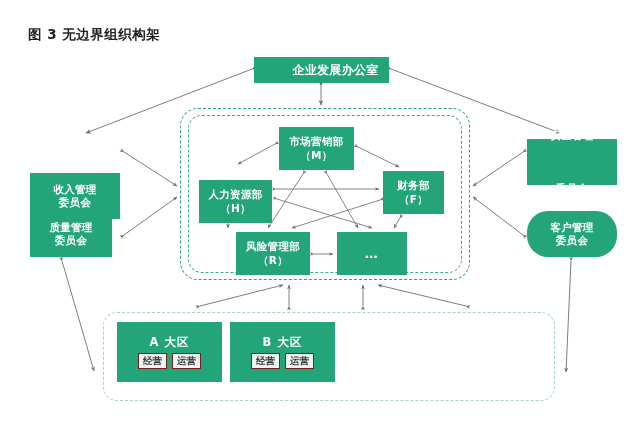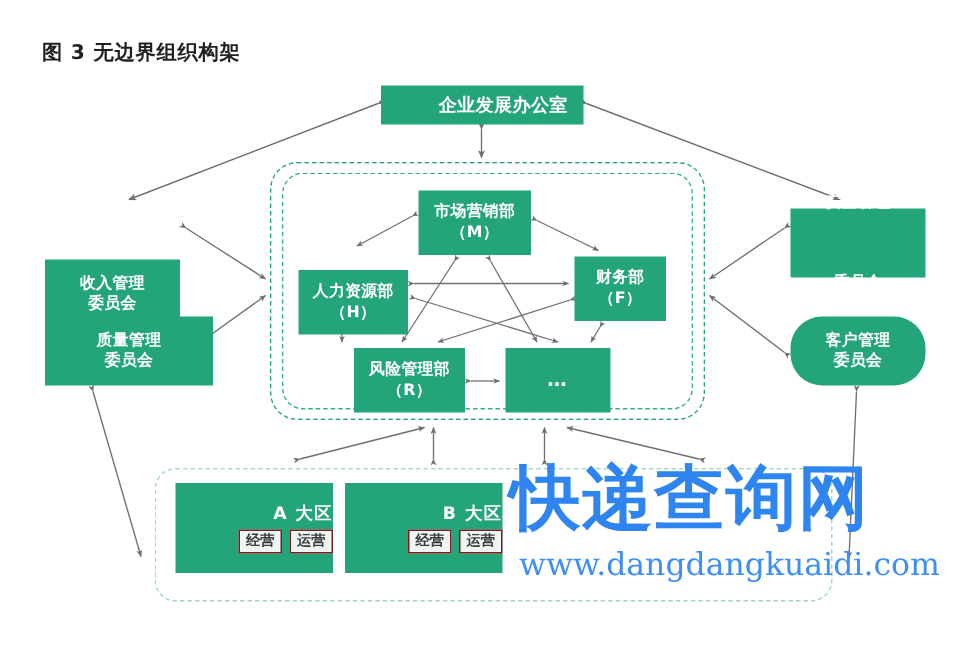--- a/index.html
+++ b/index.html
@@ -48,38 +48,38 @@
     font-size:10.5px;font-weight:bold;
     letter-spacing:.3px;
   }
   .node .l2{display:block;}
 
   
   #node-office{left:254px;top:57px;width:135px;height:26px;font-size:12px;padding-left:28px;}
 
   
   #node-revenue{left:30px;top:139px;width:90px;height:46px;margin-top:34px;}
-  #node-quality{left:30px;top:211px;width:112px;height:46px;}
+  #node-quality{left:30px;top:211px;width:82px;height:46px;}
   
   #node-security{left:527px;top:139px;width:90px;height:46px;gap:39px;}
   #node-customer{left:527px;top:211px;width:90px;height:46px;border-radius:21px;}
 
   
   #node-market{left:279px;top:127px;width:75px;height:43px;}
   #node-hr{left:199px;top:180px;width:73px;height:43px;}
   #node-finance{left:383px;top:171px;width:61px;height:43px;}
   #node-risk{left:236px;top:232px;width:74px;height:43px;}
   #node-etc{left:337px;top:232px;width:70px;height:43px;}
   #node-etc .dots{font-size:13px;letter-spacing:1.5px;line-height:1;}
 
   
   .region{
     position:absolute;box-sizing:border-box;
     background:#23a579;color:#fff;
-    display:flex;flex-direction:column;align-items:flex-end;
+    display:flex;flex-direction:column;align-items:center;
     justify-content:center;gap:3px;
   }
   #region-a{left:117px;top:322px;width:105px;height:60px;}
   #region-b{left:230px;top:322px;width:105px;height:60px;}
   .region-title{font-size:11.5px;font-weight:bold;letter-spacing:1px;}
   .region-tags{display:flex;gap:5px;}
   .tag{
     background:#eef6f3;color:#3b3b3b;
     font-size:9.5px;font-weight:bold;
     padding:1px 4px;line-height:1.25;
@@ -224,18 +224,14 @@
     </span>
   </div>
   <div class="region" id="region-b">
     <span class="region-title">B 大区</span>
     <span class="region-tags">
       <span class="tag">经营</span>
       <span class="tag">运营</span>
     </span>
   </div>
 
-  <div id="watermark">
-    <div id="wm-cn">快递查询网</div>
-    <div id="wm-url">www.dangdangkuaidi.com</div>
-  </div>
 
 </div>
 
 </body></html>

